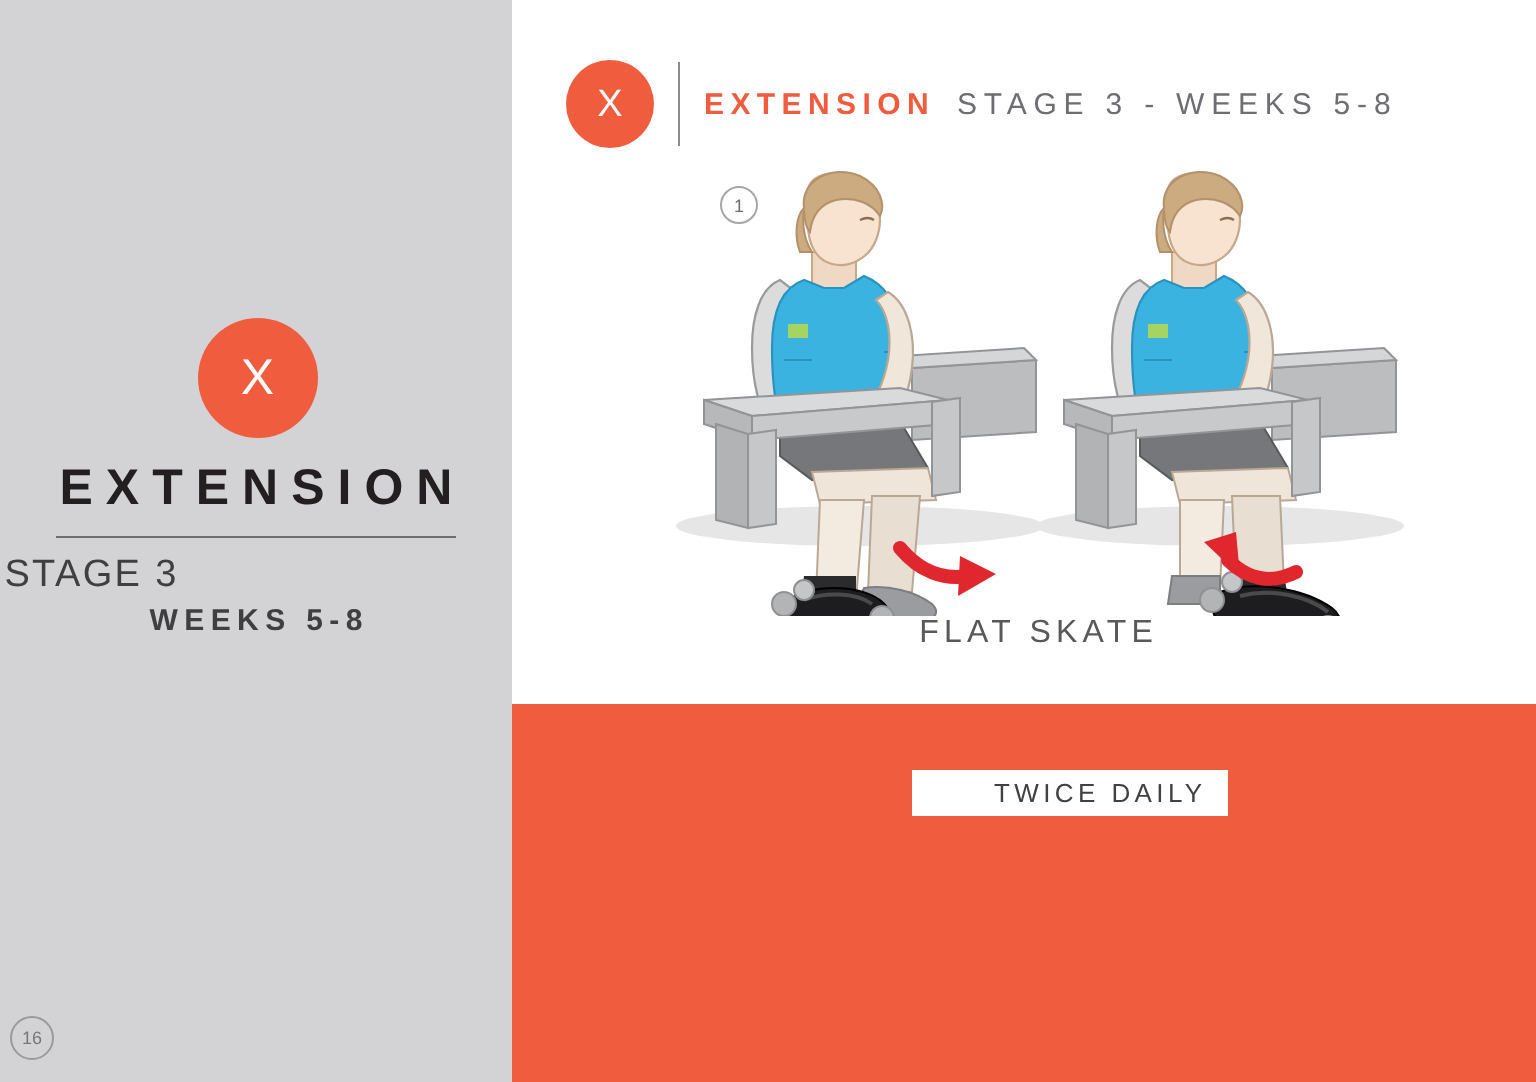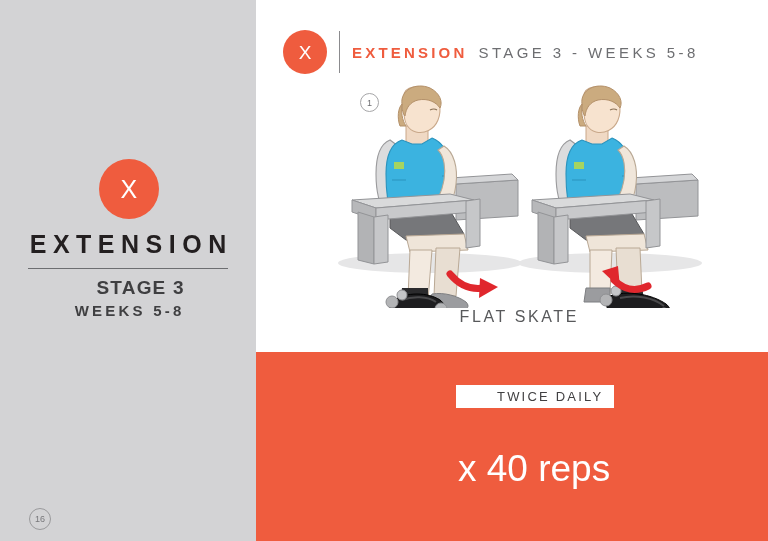--- a/index.html
+++ b/index.html
@@ -63,45 +63,44 @@
   .sidebar-rule {
     position: absolute;
     left: 28px;
     top: 268px;
     width: 200px;
     height: 1px;
     background: #6d6e71;
   }
   .sidebar-stage {
     position: absolute;
-    left: 12px;
+    left: 1px;
     top: 277px;
     width: 256px;
-    text-align: center;
     font-size: 19px;
-    font-weight: 700;
+    font-weight: 400;
     letter-spacing: 1.2px;
     color: #3f3f41;
     text-indent: 1.2px;
   }
   .sidebar-weeks {
     position: absolute;
     left: 0;
     top: 302px;
     width: 256px;
     text-align: center;
     font-size: 15px;
     font-weight: 700;
     letter-spacing: 3.2px;
     color: #3f3f41;
     text-indent: 3.2px;
   }
   .page-number {
     position: absolute;
-    left: 29px;
+    left: 5px;
     top: 508px;
     width: 22px;
     height: 22px;
     border-radius: 50%;
     border: 1px solid #9a9a9c;
     display: flex;
     align-items: center;
     justify-content: center;
     font-size: 9px;
     color: #77777a;
@@ -386,16 +385,15 @@
 
     <div class="step-badge">1</div>
   </div>
 
   <div class="caption">FLAT SKATE</div>
 
   <div class="dosage-panel">
     <div class="frequency-box">
       <span class="frequency-label">TWICE DAILY</span>
     </div>
-    <div class="reps-line">x 40 reps</div>
   </div>
 
 </div>
 
 </body></html>

